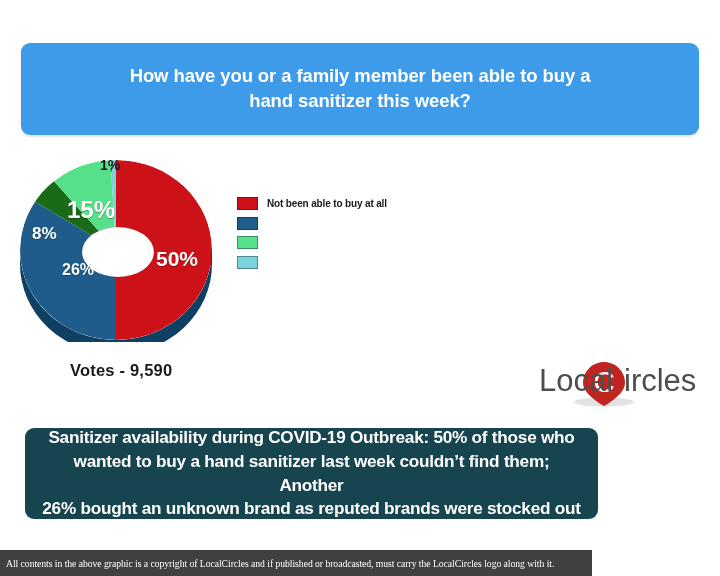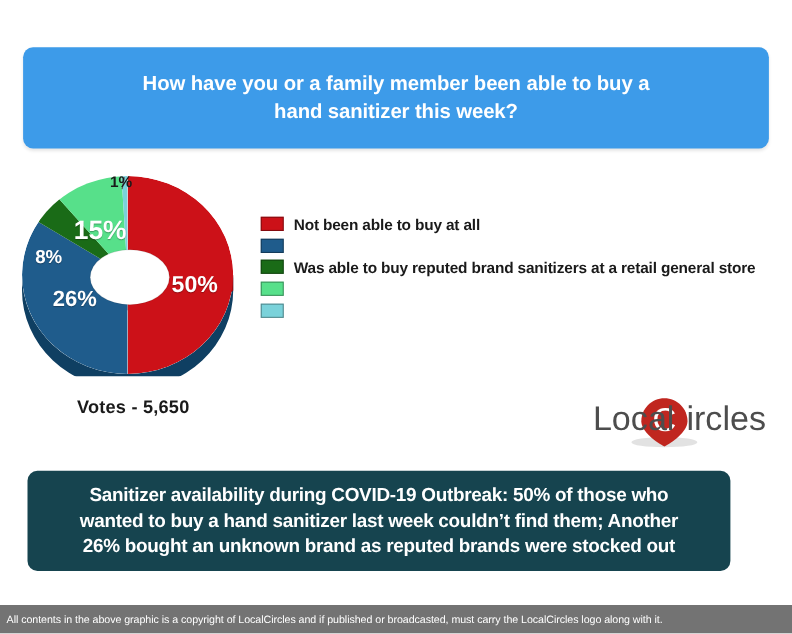--- a/index.html
+++ b/index.html
@@ -61,21 +61,21 @@
 
   .pct-label {
     position: absolute;
     color: #ffffff;
     font-weight: bold;
     text-shadow: 0 1px 1px rgba(0,0,0,0.30);
     z-index: 6;
     pointer-events: none;
   }
   .pct-50 { left: 142px; top:  95px; font-size: 21px; text-align: center; }
-  .pct-26 { left:  34px; top: 109px; font-size: 20px; }
+  .pct-26 { left:  48px; top: 109px; font-size: 16px; }
   .pct-8  { left:  18px; top:  72px; font-size: 17px; }
   .pct-15 { left:  53px; top:  44px; font-size: 24px; }
   .pct-1 {
     position: absolute;
     left: 86px;
     top: 5px;
     font-size: 14px;
     font-weight: bold;
     color: #1a1a1a;
     text-shadow: none;
@@ -106,21 +106,21 @@
   }
   .legend-swatch {
     width: 21px;
     height: 13px;
     margin-right: 9px;
     flex: 0 0 auto;
     border: 1px solid rgba(0,0,0,0.35);
     box-sizing: border-box;
   }
   .legend-label {
-    font-size: 14px;
+    font-size: 10px;
     font-weight: bold;
     color: #1a1a1a;
     white-space: nowrap;
     letter-spacing: -0.15px;
   }
 
   
   .logo {
     position: absolute;
     left: 531px;
@@ -128,21 +128,21 @@
     width: 170px;
     height: 56px;
   }
   .logo svg { display: block; }
 
   
   .caption-box {
     position: absolute;
     left: 25px;
     top: 428px;
-    width: 639px;
+    width: 573px;
     height: 91px;
     background: #16444f;
     border-radius: 9px;
     display: flex;
     align-items: center;
     justify-content: center;
     box-sizing: border-box;
     padding: 4px 16px;
   }
   .caption-text {
@@ -153,25 +153,26 @@
     text-align: center;
     letter-spacing: -0.25px;
     white-space: pre-line;
   }
 
   
   .footer-bar {
     position: absolute;
     left: 0;
     bottom: 0;
-    width: 720px;
+    width: 592px;
     height: 26px;
-    background: #737373;
-    display: flex;
-    align-items: center;
+    background: #404040;
+    display: flex;
+    align-items: center;
+    font-family: Liberation Serif, serif;
   }
   .footer-text {
     color: #ffffff;
     font-size: 9.7px;
     padding-left: 6px;
     letter-spacing: -0.05px;
     white-space: nowrap;
   }
 </style>
 </head>
@@ -223,34 +224,30 @@
 
       <line x1="99" y1="9" x2="97" y2="20" stroke="#555555" stroke-width="1"></line>
     </svg>
 
     <div class="pct-label pct-50">50%</div>
     <div class="pct-label pct-26">26%</div>
     <div class="pct-label pct-8">8%</div>
     <div class="pct-label pct-15">15%</div>
     <div class="pct-1">1%</div>
 
-    <div class="votes">Votes - 5,650</div>
+    <div class="votes">Votes - 9,590</div>
   </div>
 
   <div class="legend">
     <div class="legend-row">
       <span class="legend-swatch" style="background:#cc1118"></span>
       <span class="legend-label">Not been able to buy at all</span>
     </div>
     <div class="legend-row">
       <span class="legend-swatch" style="background:#1f5c8c"></span>
-    </div>
-    <div class="legend-row">
-      <span class="legend-swatch" style="background:#1a6b17"></span>
-      <span class="legend-label">Was able to buy reputed brand sanitizers at a retail general store</span>
     </div>
     <div class="legend-row">
       <span class="legend-swatch" style="background:#57e08a"></span>
     </div>
     <div class="legend-row">
       <span class="legend-swatch" style="background:#7ad2da"></span>
     </div>
   </div>
 
   <div class="logo">

